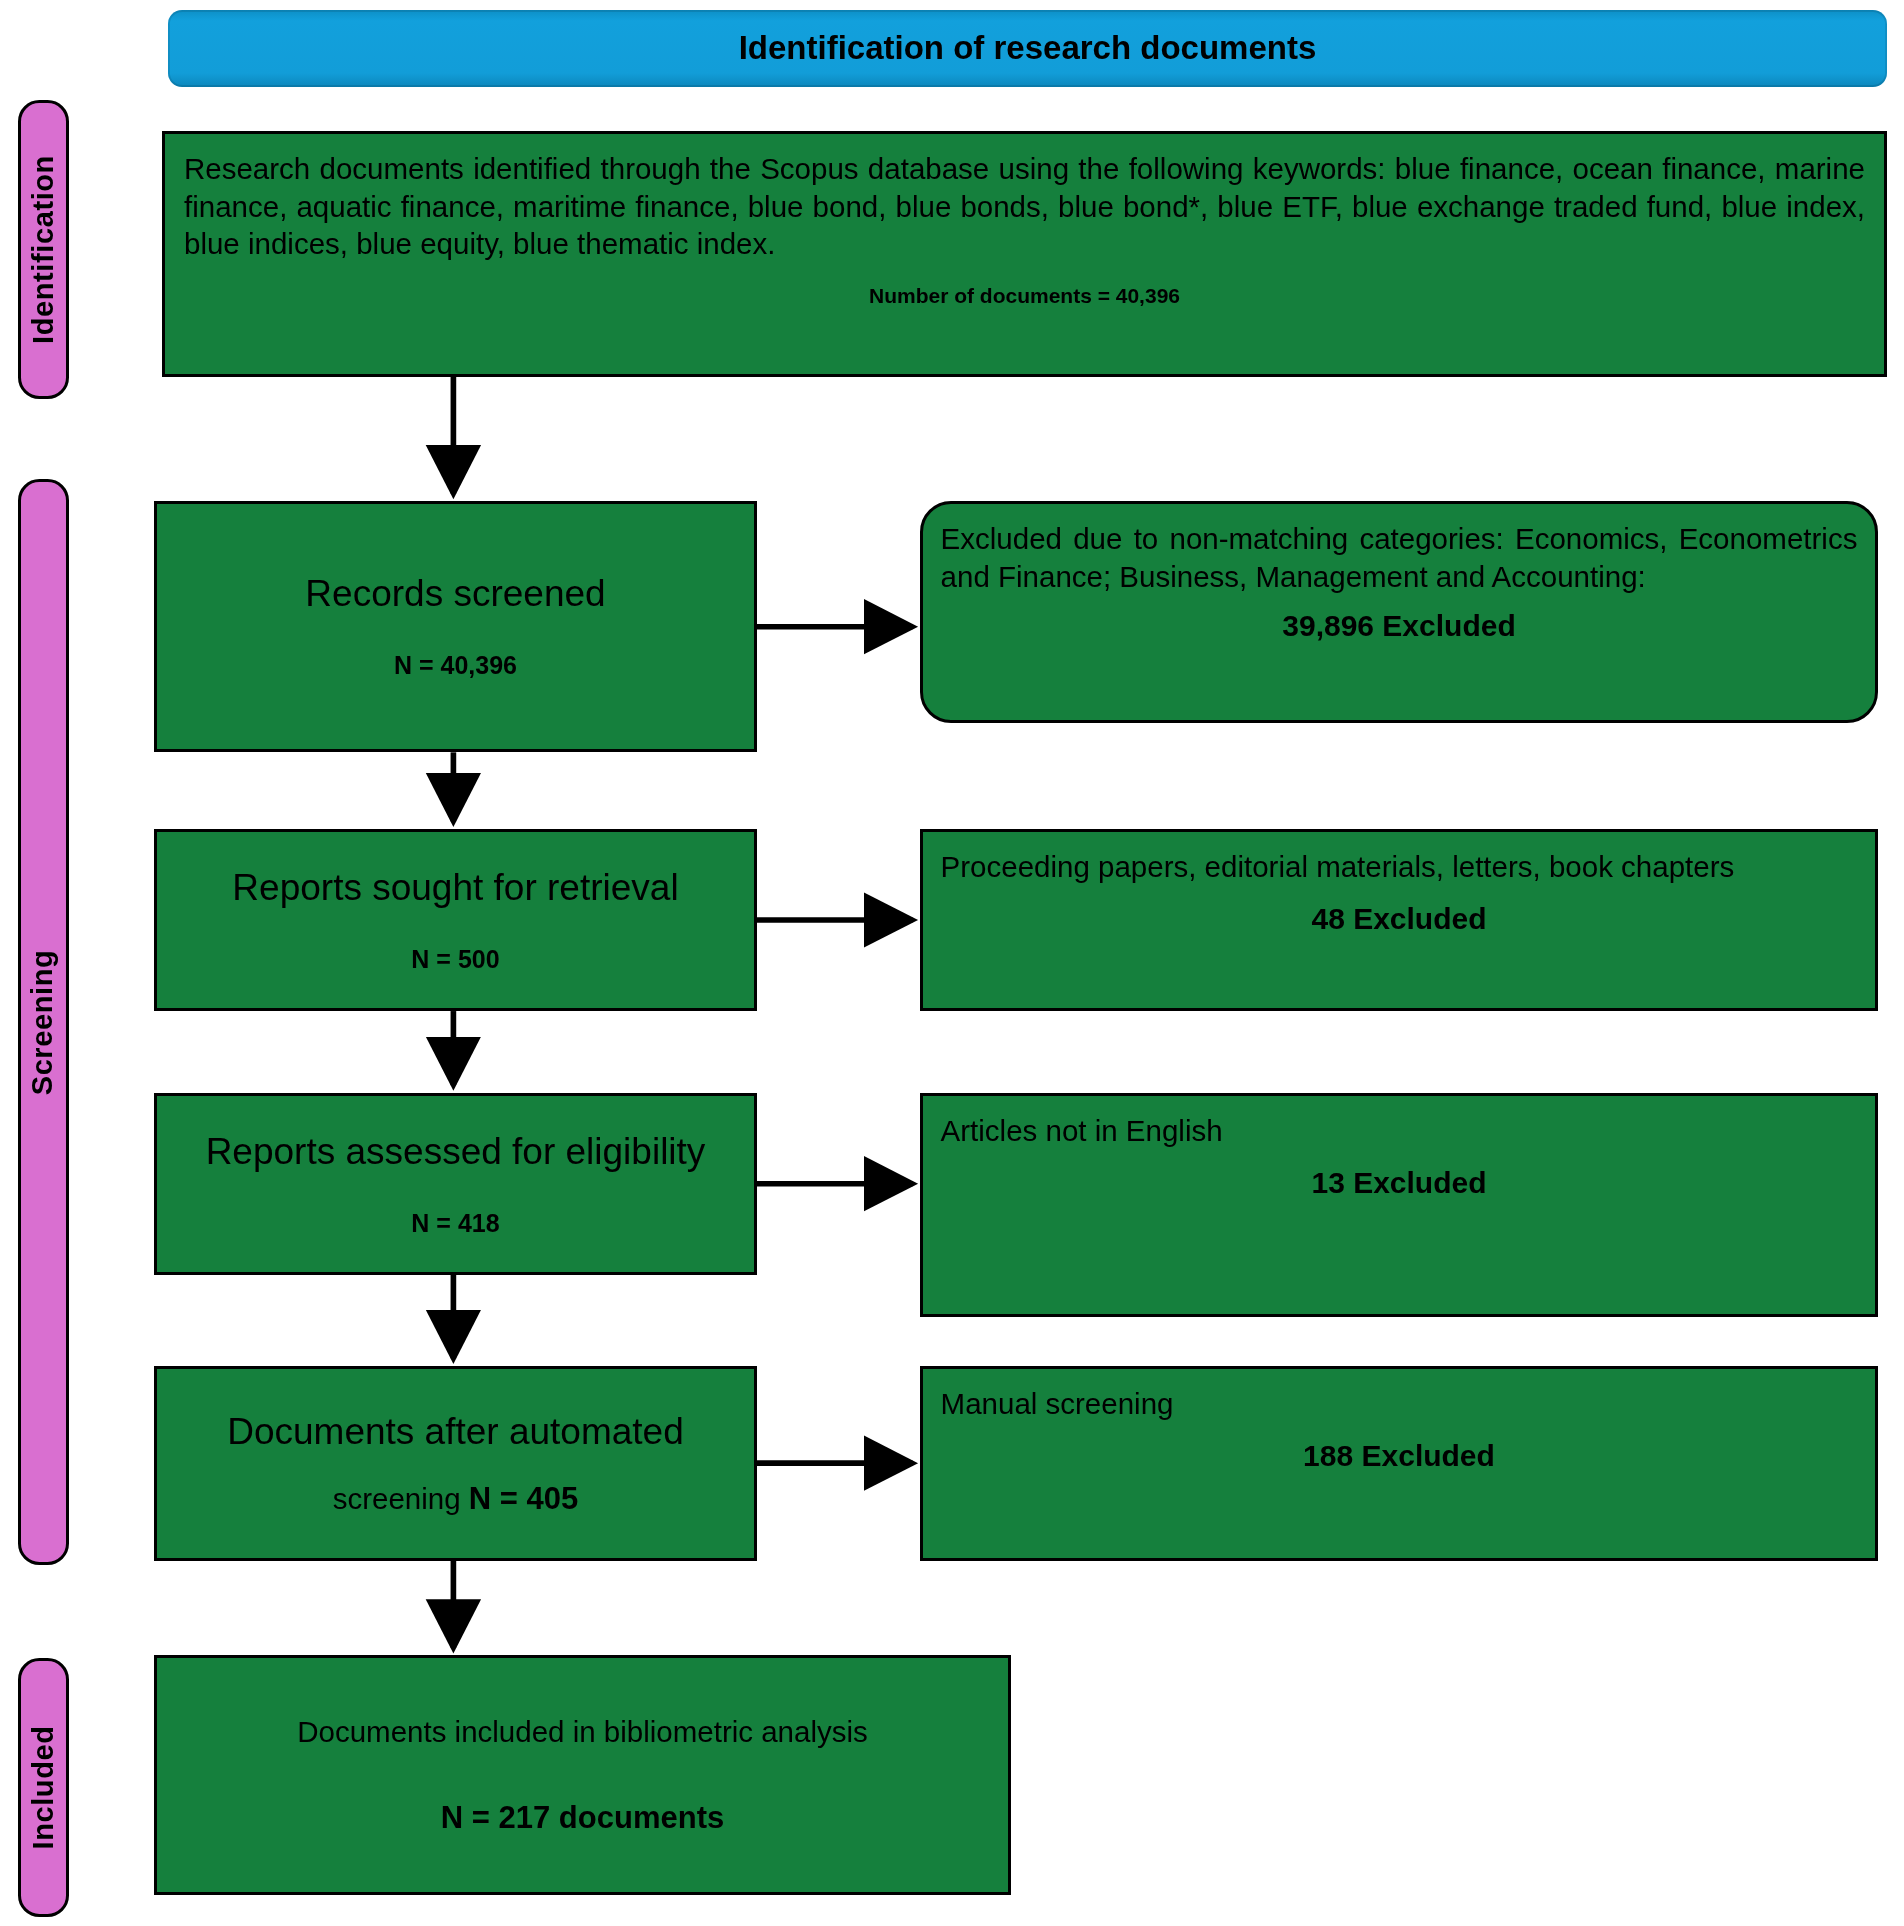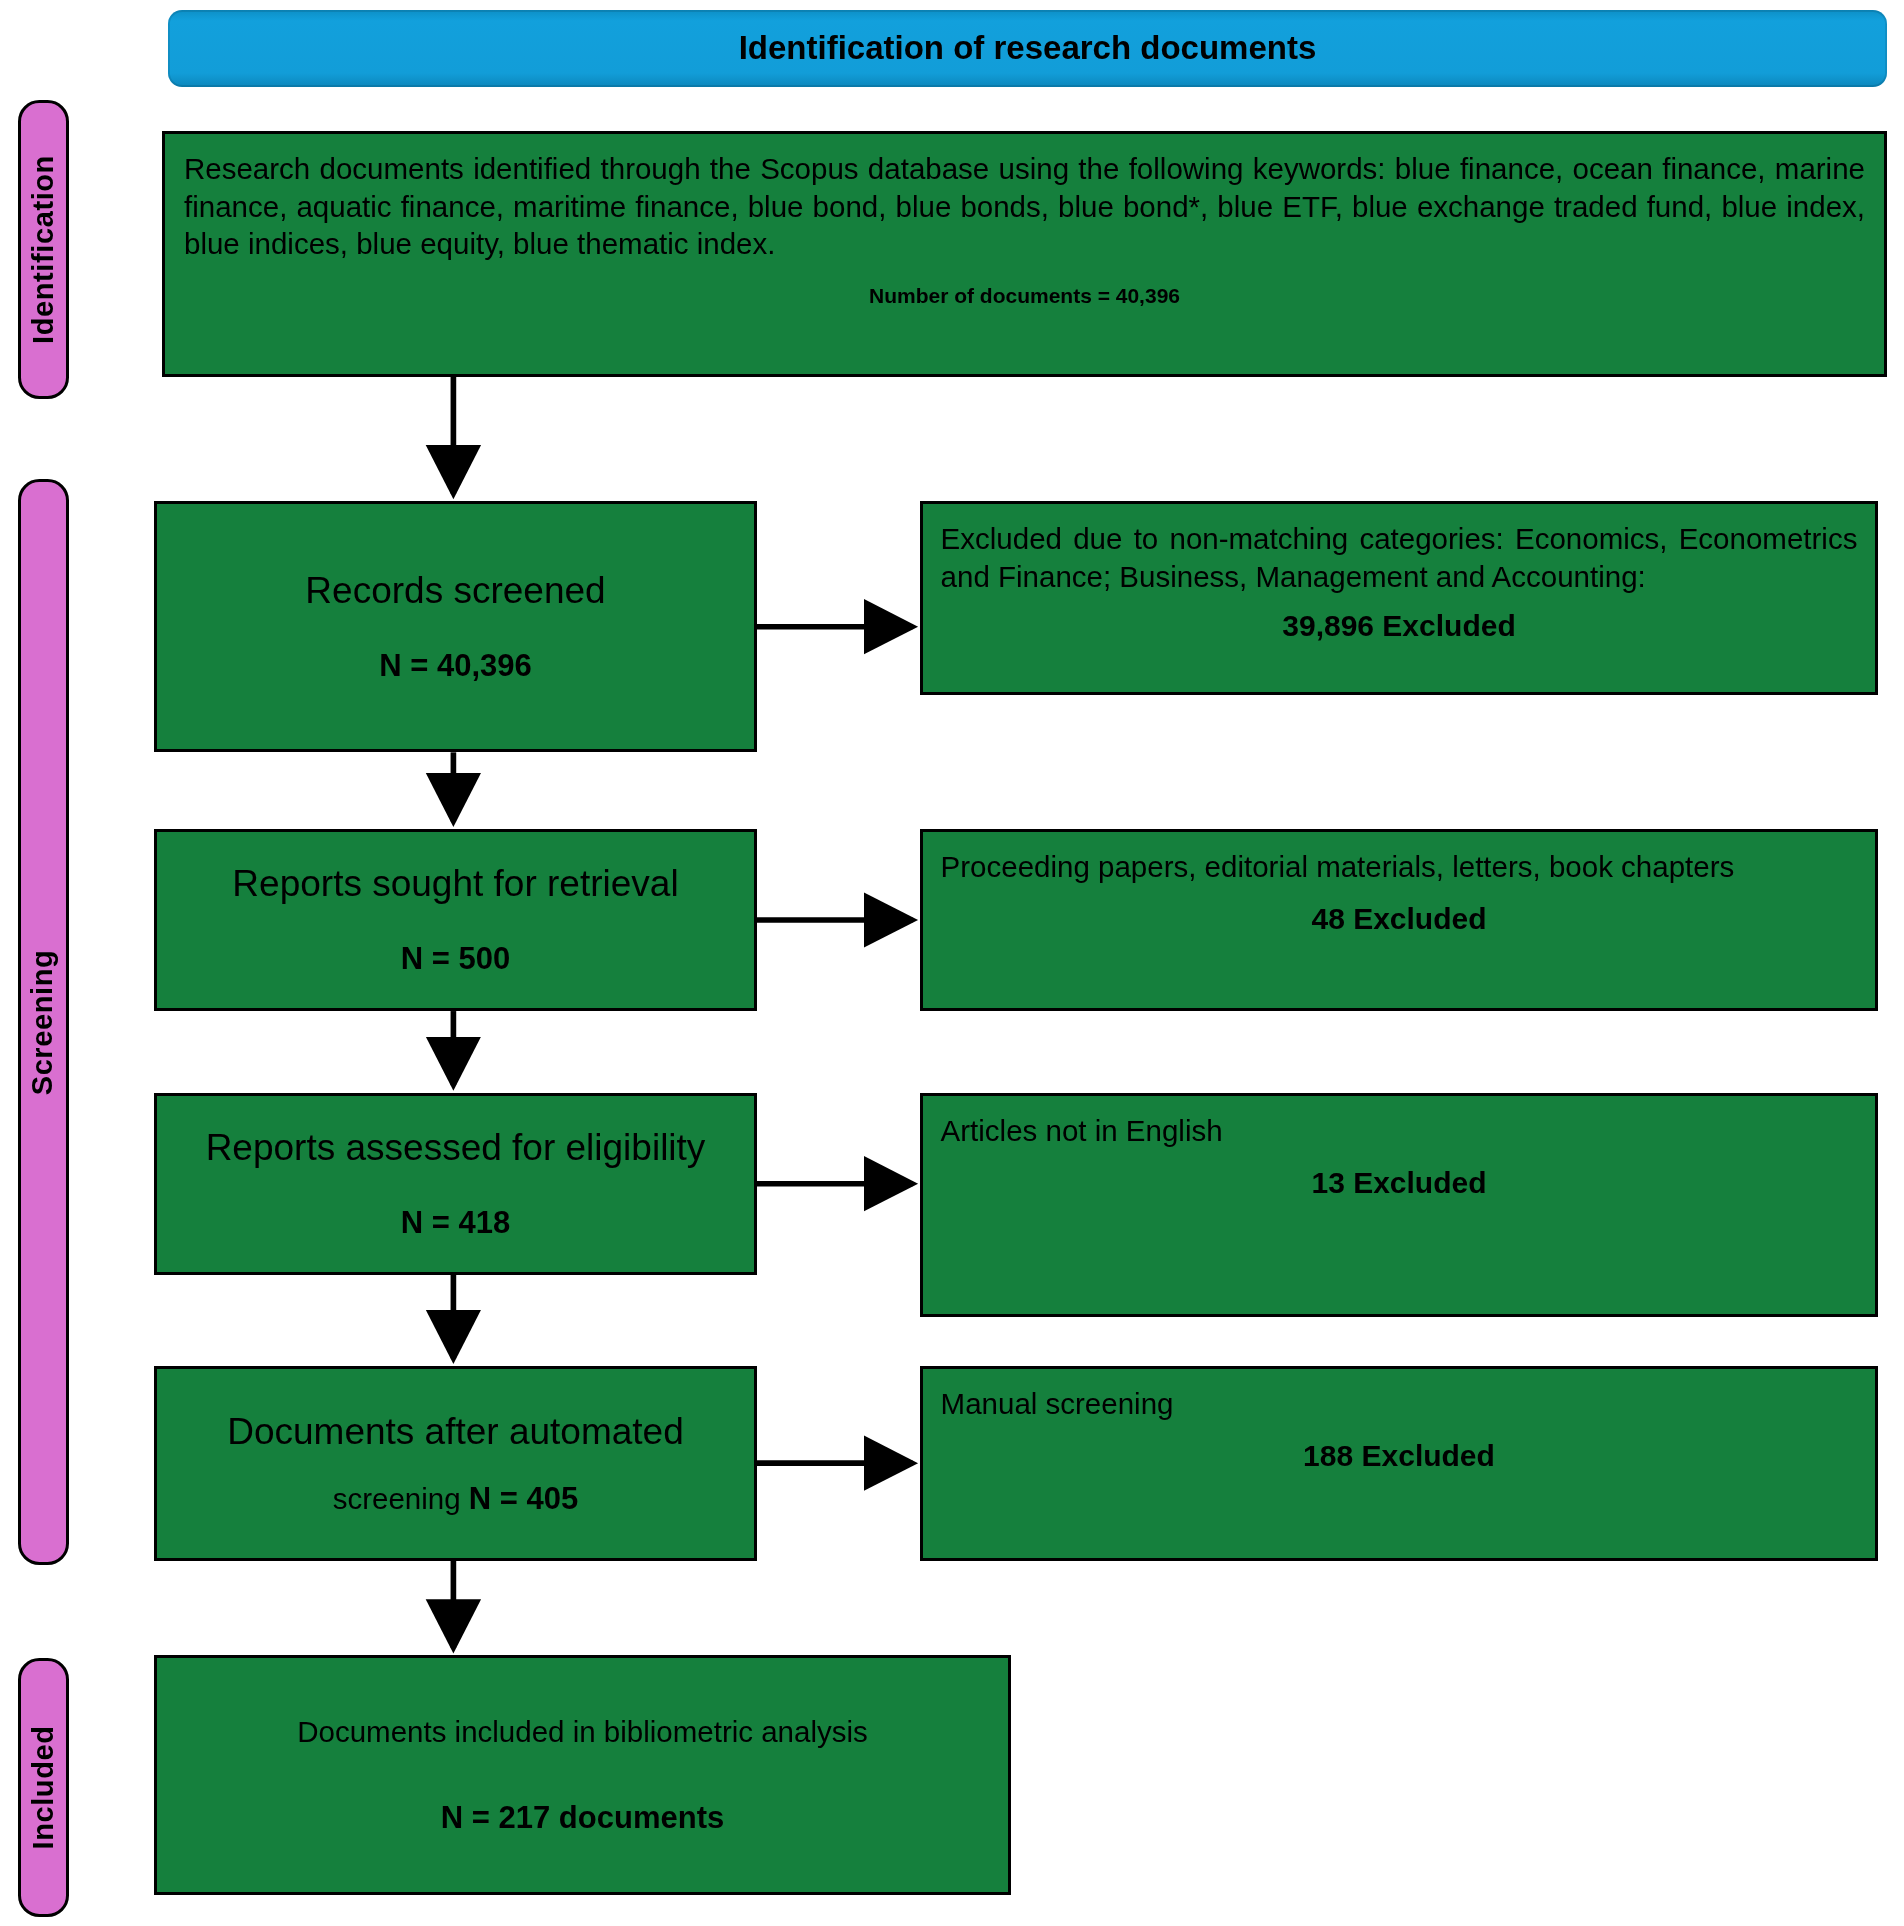--- a/index.html
+++ b/index.html
@@ -46,28 +46,28 @@
   #box-identification .count{margin-top:21.4px;text-align:center;font-weight:bold;font-size:21px;}
 
   
   .lbox{left:154px;width:603px;padding:0 16.3px;
         display:flex;flex-direction:column;align-items:center;justify-content:center;}
   #box-records-screened{top:501px;height:251px;}
   #box-reports-sought{top:829px;height:182px;}
   #box-reports-eligibility{top:1093px;height:182px;justify-content:center;}
   #box-docs-automated{top:1366px;height:195px;}
   .lbox .line1{font-size:37px;text-align:center;}
-  .lbox .line2{font-size:31px;font-weight:bold;text-align:center;margin-top:36px;}
+  .lbox .line2{font-size:25px;font-weight:bold;text-align:center;margin-top:36px;}
   #box-docs-automated .line1{margin-bottom:0;}
   #box-docs-automated .line2{margin-top:28px;font-weight:normal;font-size:29.5px;}
   #box-docs-automated .line2 b{font-weight:bold;font-size:31px;}
 
   
   .rbox{left:920px;width:958px;padding:16.3px 17.6px 0 17.6px;}
-  #box-excluded-categories{top:501px;height:194px;}
+  #box-excluded-categories{top:501px;height:222px;border-radius:31px;}
   #box-excluded-doctypes{top:829px;height:182px;}
   #box-excluded-language{top:1093px;height:224px;}
   #box-excluded-manual{top:1366px;height:195px;}
   .rbox .ptxt{text-align:justify;text-align-last:left;}
   .rbox .count{margin-top:14px;text-align:center;font-weight:bold;font-size:30px;}
   #box-excluded-doctypes .count{margin-top:16.3px;}
   #box-excluded-language .count{margin-top:16.3px;}
   #box-excluded-manual .count{margin-top:16.3px;}
   #box-excluded-language .ptxt, #box-excluded-manual .ptxt{text-align-last:left;}
 

